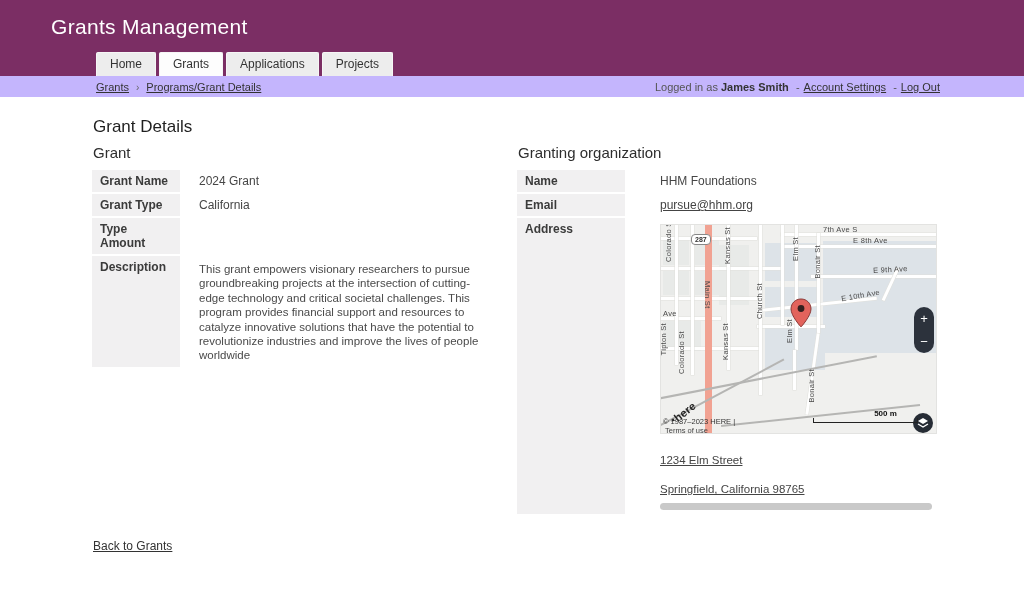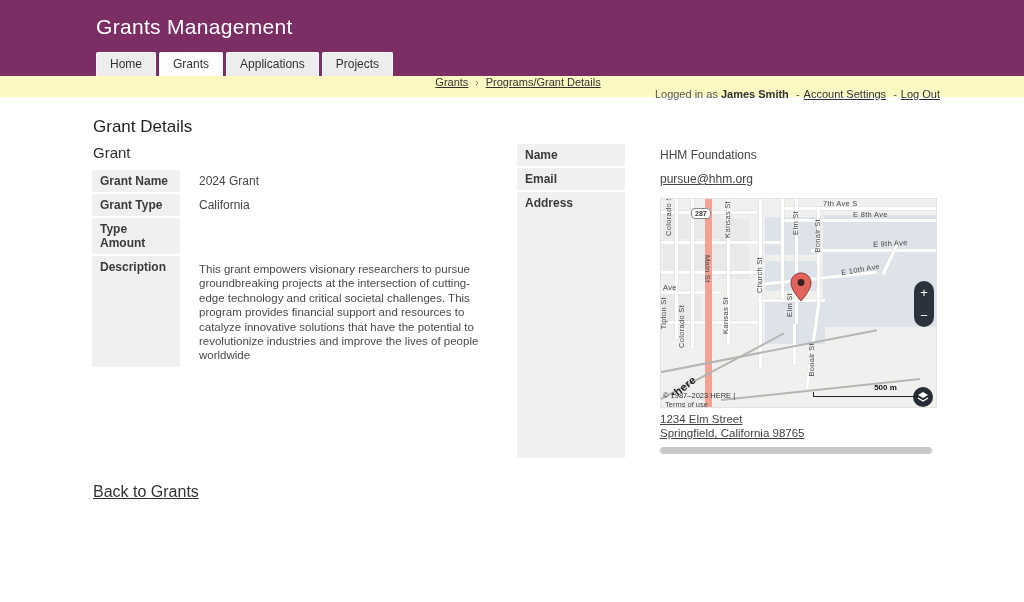--- a/index.html
+++ b/index.html
@@ -8,31 +8,31 @@
     --road:#f1a292;
   }
   *{box-sizing:border-box;margin:0;padding:0;}
   body{
     font-family:"Liberation Sans",sans-serif;
     background:#fff;color:#444;font-size:12px;
     width:1024px;height:602px;overflow:hidden;
   }
   
   .header{background:var(--purple);height:76px;position:relative;}
-  .app-title{color:#fff;font-size:21px;font-weight:400;letter-spacing:.3px;padding:15px 0 0 96px;}
+  .app-title{color:#fff;font-size:21px;font-weight:400;letter-spacing:.3px;padding:15px 0 0 51px;}
   .tabs{position:absolute;left:96px;bottom:0;display:flex;}
   .tab{
     background:#ededed;color:#333;font-size:12px;padding:4px 13px 5px;
     border-radius:2px 2px 0 0;margin-right:3px;cursor:pointer;border:1px solid #f6f6f6;border-bottom:none;
   }
   .tab.active{background:#fdfdfd;}
   
   .topbar{
-    background:#fef9c3;height:21px;display:flex;align-items:center;
-    padding:0 84px 0 96px;font-size:11px;color:#444;flex-direction:column;
+    background:#c4b5fd;height:21px;display:flex;align-items:center;
+    padding:0 84px 0 96px;font-size:11px;color:#444;
   }
   .topbar a{color:#333;text-decoration:underline;cursor:pointer;}
   .crumb-sep{margin:0 7px;color:#666;font-size:10px;}
   .session{margin-left:auto;color:#555;}
   .session b{color:#333;font-weight:700;}
   .session .dash{margin:0 4px;}
   
   .content{padding:20px 0 0 92px;}
   h1.page-title{font-size:17px;font-weight:500;color:#1f1f1f;margin:0 0 7px 1px;}
   .cols{display:flex;}
@@ -45,23 +45,23 @@
     padding:4px 8px;flex:0 0 auto;
   }
   .col-left .flabel{width:88px;margin-right:7px;}
   .col-right .flabel{width:108px;margin-right:23px;}
   .fvalue{padding:4px 0;font-size:12px;color:#464646;}
   .col-left .fvalue{width:293px;}
   .col-right .fvalue{width:282px;}
   .desc{font-size:11.5px;line-height:14.4px;color:#4a4a4a;padding-top:6px;}
   .fvalue a{color:#444;text-decoration:underline;cursor:pointer;}
   .addr-links{margin-top:4px;font-size:11.5px;line-height:14px;}
-  .addr-links a{display:inline-block;}
+  .addr-links a{display:inline-block;margin-top:15px;}
   .hscroll{width:272px;height:7px;border-radius:4px;background:#c9c9c9;margin-top:7px;cursor:pointer;}
-  .back{margin:23px 0 10px 1px;font-size:16px;}
+  .back{margin:23px 0 10px 1px;font-size:12px;}
   .back a{color:#333;text-decoration:underline;cursor:pointer;}
   
   .map{
     position:relative;width:277px;height:210px;background:#f0f0ee;
     overflow:hidden;margin-top:2px;cursor:grab;border:1px solid #e3e3e1;
   }
   .map .blk{position:absolute;background:#dde3e8;}
   .map .blk.lt{background:#e8eae8;}
   .map .st{position:absolute;background:#fff;box-shadow:0 0 0 .5px #e0e0dc;}
   .map .st.h{height:3px;}
@@ -142,20 +142,21 @@
       <div class="frow">
         <div class="flabel">Type Amount</div>
       </div>
       <div class="frow">
         <div class="flabel">Description</div>
         <div class="fvalue desc">This grant empowers visionary researchers to pursue groundbreaking projects at the intersection of cutting-edge technology and critical societal challenges. This program provides financial support and resources to catalyze innovative solutions that have the potential to revolutionize industries and improve the lives of people worldwide</div>
       </div>
     </div>
 
     <div class="col-right">
+      <h2 class="sec">Granting organization</h2>
 
       <div class="frow">
         <div class="flabel">Name</div>
         <div class="fvalue">HHM Foundations</div>
       </div>
       <div class="frow">
         <div class="flabel">Email</div>
         <div class="fvalue"><a>pursue@hhm.org</a></div>
       </div>
 

